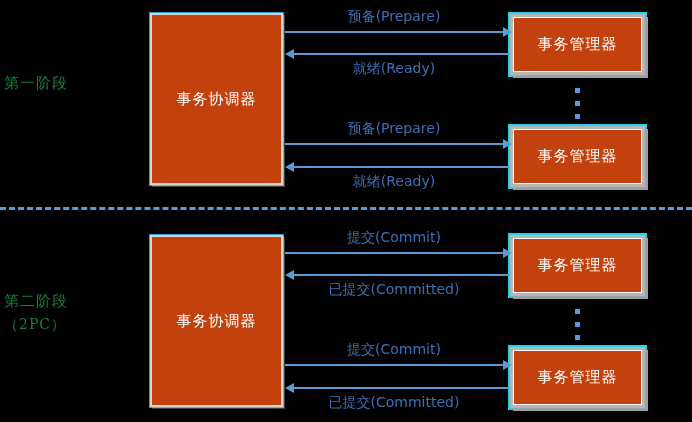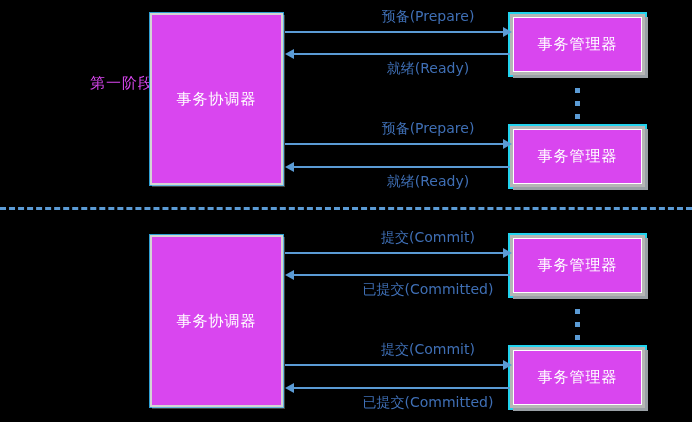--- a/index.html
+++ b/index.html
@@ -11,33 +11,33 @@
     position:relative;
     width:692px;height:422px;
     background:#000;
     overflow:hidden;
   }
 
   
   .phase-label{
     position:absolute;
     width:150px;
-    text-align:right;
-    color:#d946ef;
+    text-align:left;
+    color:#15803d;
     font-family:"DejaVu Serif","Liberation Serif",serif;
     font-size:15px;
     line-height:23px;
     letter-spacing:1px;
   }
   .phase-label .sub{display:block;font-size:14px;}
 
   
   .box{
     position:absolute;
-    background:#d946ef;
+    background:#c2410c;
     box-sizing:border-box;
     display:flex;
     align-items:center;
     justify-content:center;
     color:#ffffff;
     font-size:15px;
     letter-spacing:1px;
     font-family:"DejaVu Sans","Liberation Sans",sans-serif;
   }
   .box-coordinator{
@@ -67,21 +67,20 @@
   .arrow-head.right{border-left:9px solid #5b9bd5;}
   .arrow-head.left{border-right:9px solid #5b9bd5;}
 
   .arrow-label{
     position:absolute;
     color:#3f6fb5;
     font-size:14px;
     white-space:nowrap;
     text-align:center;
     font-family:"DejaVu Sans","Liberation Sans",sans-serif;
-    padding-left:34px;
   }
 
   
   .vdots{position:absolute;}
   .vdots i{
     display:block;
     width:5px;height:5px;
     background:#5b9bd5;
     margin-bottom:8px;
   }
@@ -131,20 +130,24 @@
   <div class="arrow-line" style="left:285px;top:143px;width:218px;"></div>
   <div class="arrow-head right" style="left:503px;top:139px;"></div>
   <div class="arrow-label" style="left:285px;top:120px;width:218px;">预备(Prepare)</div>
 
   <div class="arrow-line" style="left:294px;top:166px;width:216px;"></div>
   <div class="arrow-head left" style="left:285px;top:162px;"></div>
   <div class="arrow-label" style="left:285px;top:173px;width:218px;">就绪(Ready)</div>
 
   <div class="divider" style="top:207px;"></div>
 
+  <div class="phase-label" style="left:4px;top:290px;">
+    <span>第二阶段</span>
+    <span class="sub">（2PC）</span>
+  </div>
 
   <div class="box box-coordinator" style="left:150px;top:235px;width:133px;height:172px;">
     <span>事务协调器</span>
   </div>
 
   <div class="box box-manager" style="left:510px;top:235px;width:135px;height:61px;">
     <span>事务管理器</span>
   </div>
 
   <div class="box box-manager" style="left:510px;top:347px;width:135px;height:61px;">

